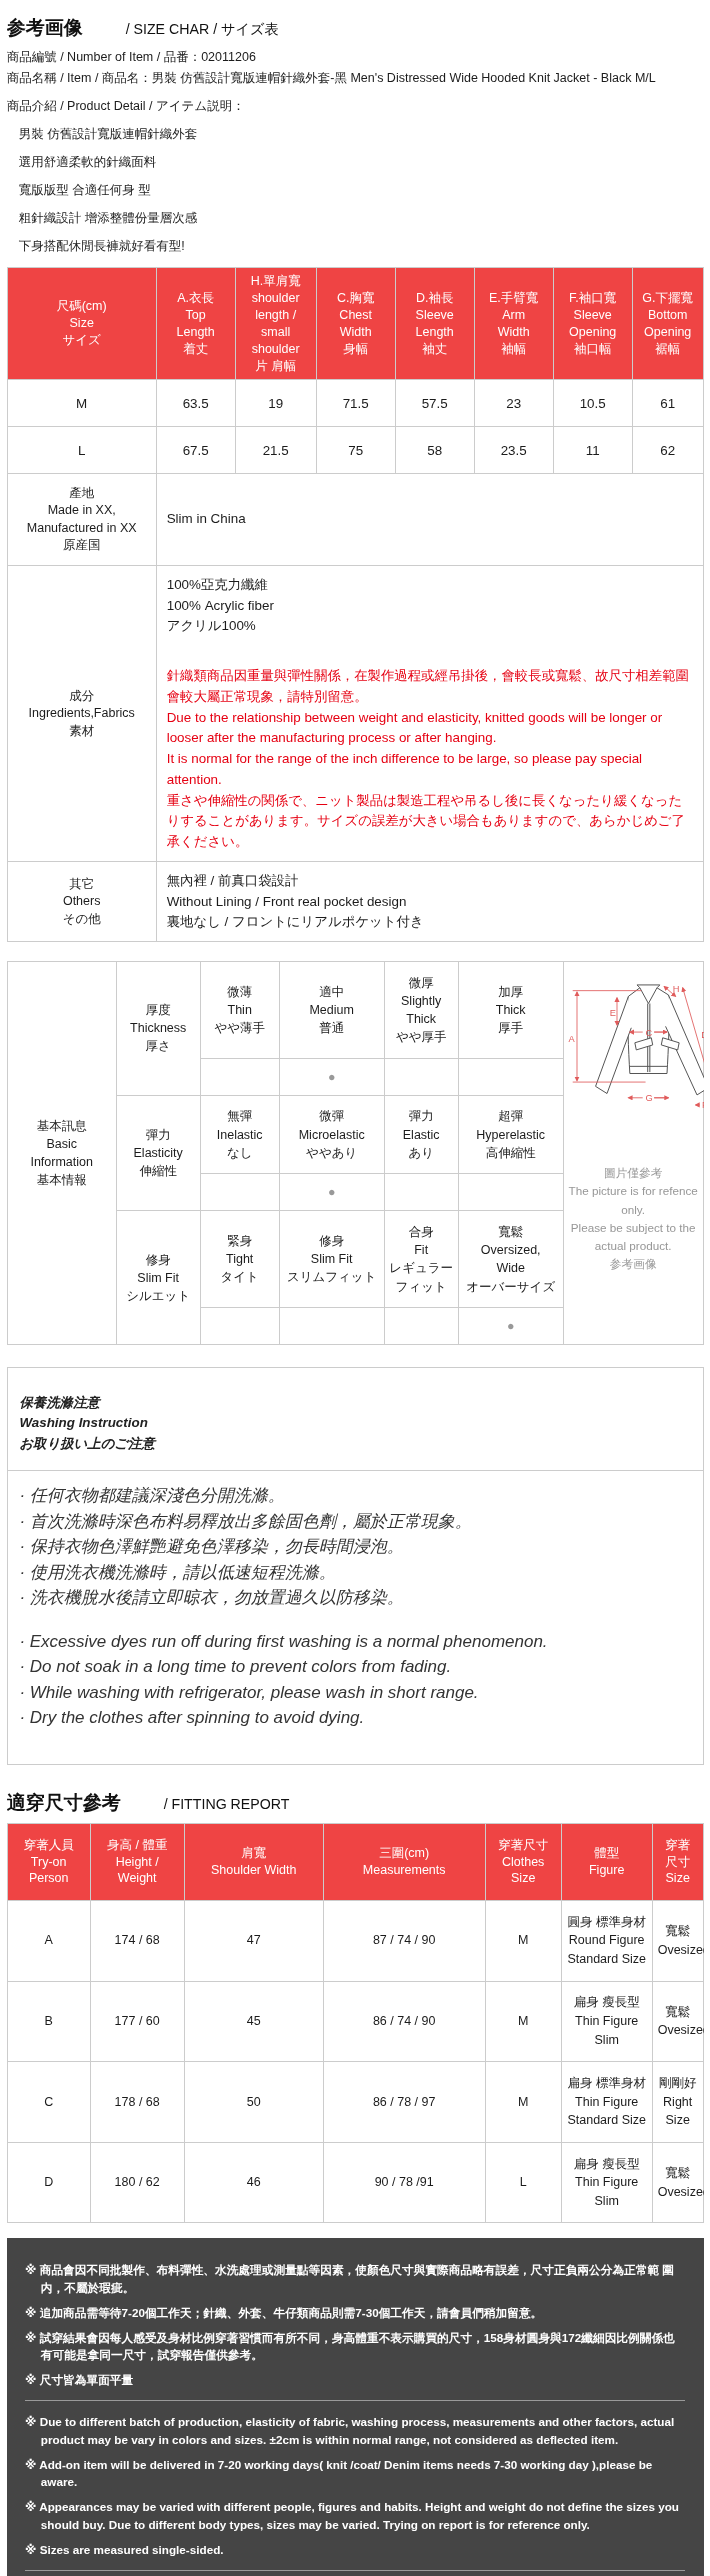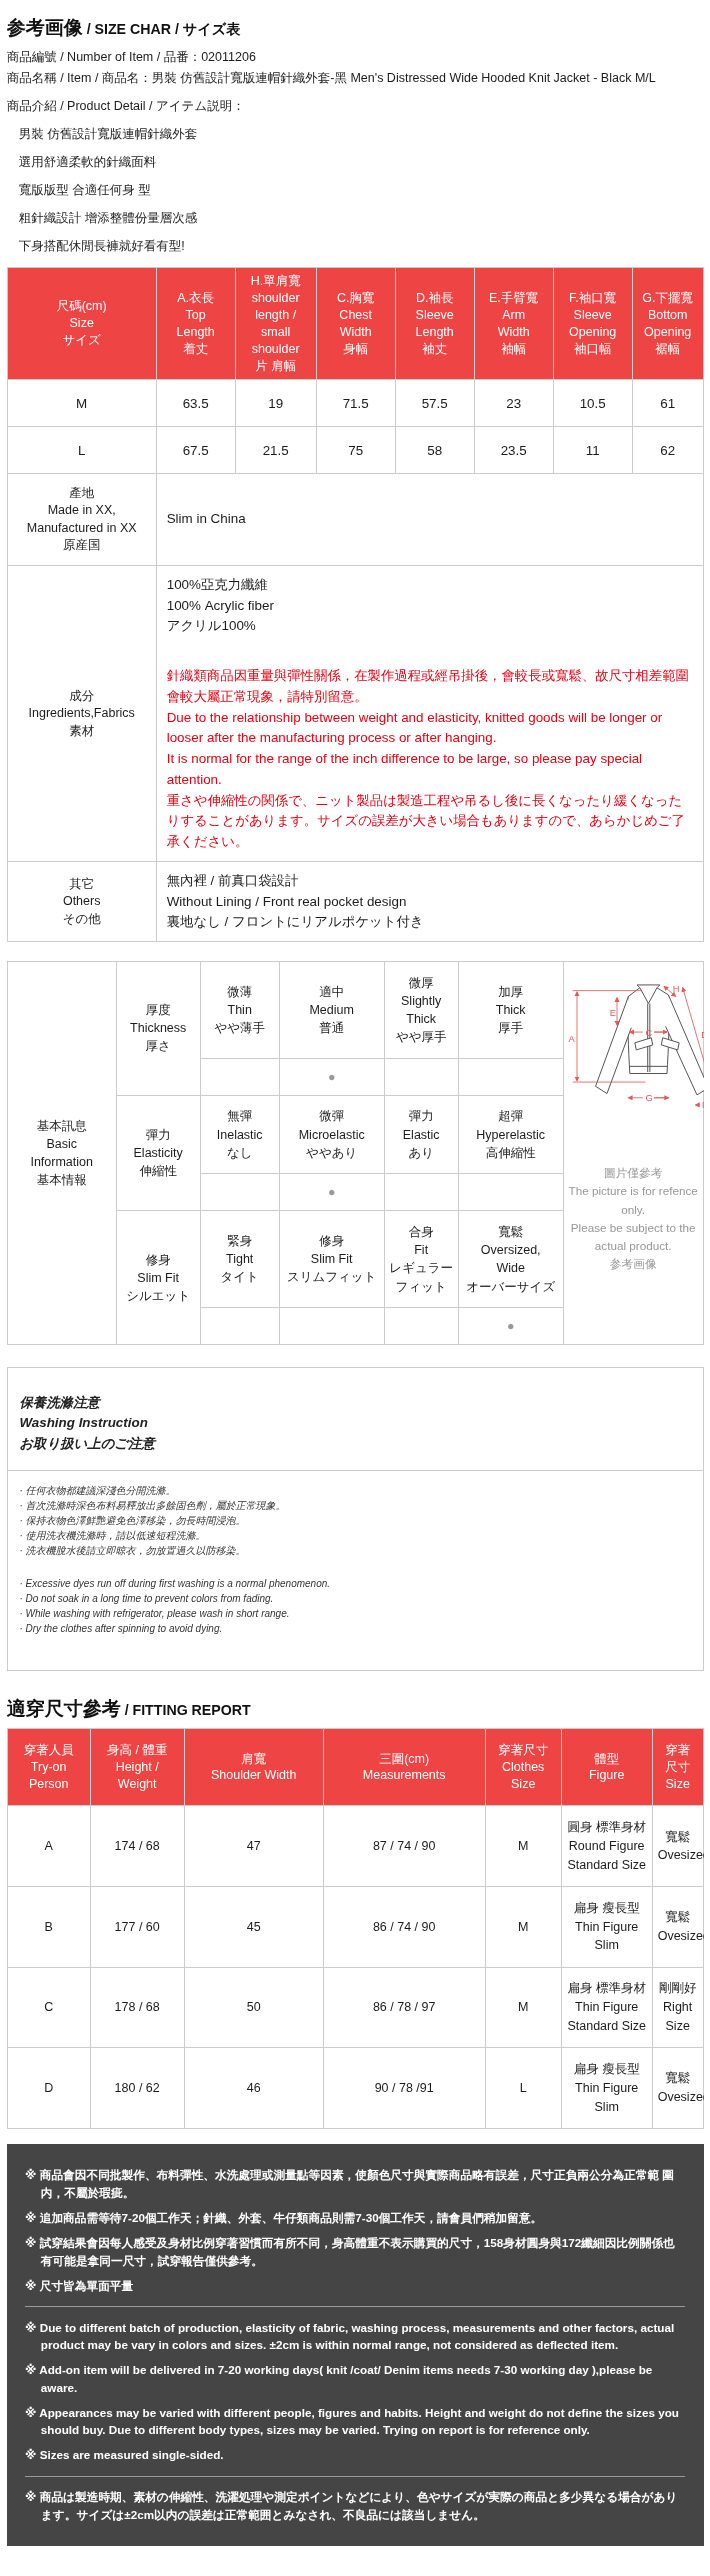--- a/index.html
+++ b/index.html
@@ -9,21 +9,21 @@
     width:697px;
     font-family:"Liberation Sans","DejaVu Sans",sans-serif;
     color:#1c1c1c;
     font-size:12.5px;
     position:relative;
   }
   .top-red-bar{ position:absolute; top:-6.7px; left:626px; width:78px; height:4.2px; background:#b42323; }
   .pre{ white-space:pre-line; }
 
   h1,h2{ margin:8.4px 0 6.7px 0; font-size:19px; font-weight:bold; color:#111; }
-  h1 .title-rest, h2 .title-rest{ font-size:14.2px; font-weight:bold; }
+  h1 .title-rest, h2 .title-rest{ font-size:14.2px; font-weight:normal;margin-left:39px; }
   .meta-line{ margin:3.3px 0; line-height:1.45; }
   .detail-line{ margin:11px 12px; }
 
   table{ border-collapse:collapse; width:697px; table-layout:fixed; }
   td,th{ border:0.8px solid #ccc; padding:5px 6.7px; vertical-align:middle; font-weight:normal; }
   thead th{ background:#ef4444; color:#fff; text-align:center; line-height:1.35; }
   .size-table{ margin-top:11.7px; }
   .size-table thead th{ height:102px; font-size:12.5px; }
   .size-table td{ text-align:center; height:47px; font-size:13.4px; }
   .size-table .label-cell{ text-align:center; font-size:12.5px; line-height:1.4; }
@@ -35,21 +35,21 @@
   .basic-table{ margin-top:18.4px; }
   .basic-table td{ text-align:center; line-height:1.45; font-size:12.5px; }
   .basic-table .opt-cell{ padding:11.7px 3.3px; }
   .basic-table .dot-cell{ height:37px; color:#999; font-size:12.5px; }
   .basic-table .img-cell{ vertical-align:top; padding:8.4px 3.3px; }
   .diagram-caption{ color:#979797; font-size:11.7px; text-align:center; line-height:1.55; margin-top:22px; }
 
   .washing-box{ margin-top:22px; border:0.8px solid #ccc;font-style:italic; }
   .washing-title{ padding:25px 11.7px 16.7px 11.7px; font-weight:600; color:#222; font-size:13.4px; line-height:1.5; border-bottom:0.8px solid #ccc; }
   .washing-notes{ padding:11.7px 11.7px 15px 11.7px; }
-  .washing-notes .list-line{ line-height:1.5; font-size:10px; color:#333; }
+  .washing-notes .list-line{ line-height:1.5; font-size:17px; color:#333; }
   .note-gap{ height:18.4px; }
 
   .fitting-table thead th{ height:77px; }
   .fitting-table td{ text-align:center; line-height:1.5; font-size:12.5px; padding:11.7px 5px; }
 
   .footer-notes{ margin-top:15px; background:#454545; color:#fff; padding:15px 18.4px; font-weight:bold; font-size:11.7px; }
   .footer-notes .list-line{ line-height:1.5; margin:7.5px 0; padding-left:1.35em; text-indent:-1.35em; }
   .footer-divider{ border:none; border-top:0.8px solid #9a9a9a; margin:11.7px 0; }
 
   svg text{ font-family:"Liberation Sans","DejaVu Sans",sans-serif; }

